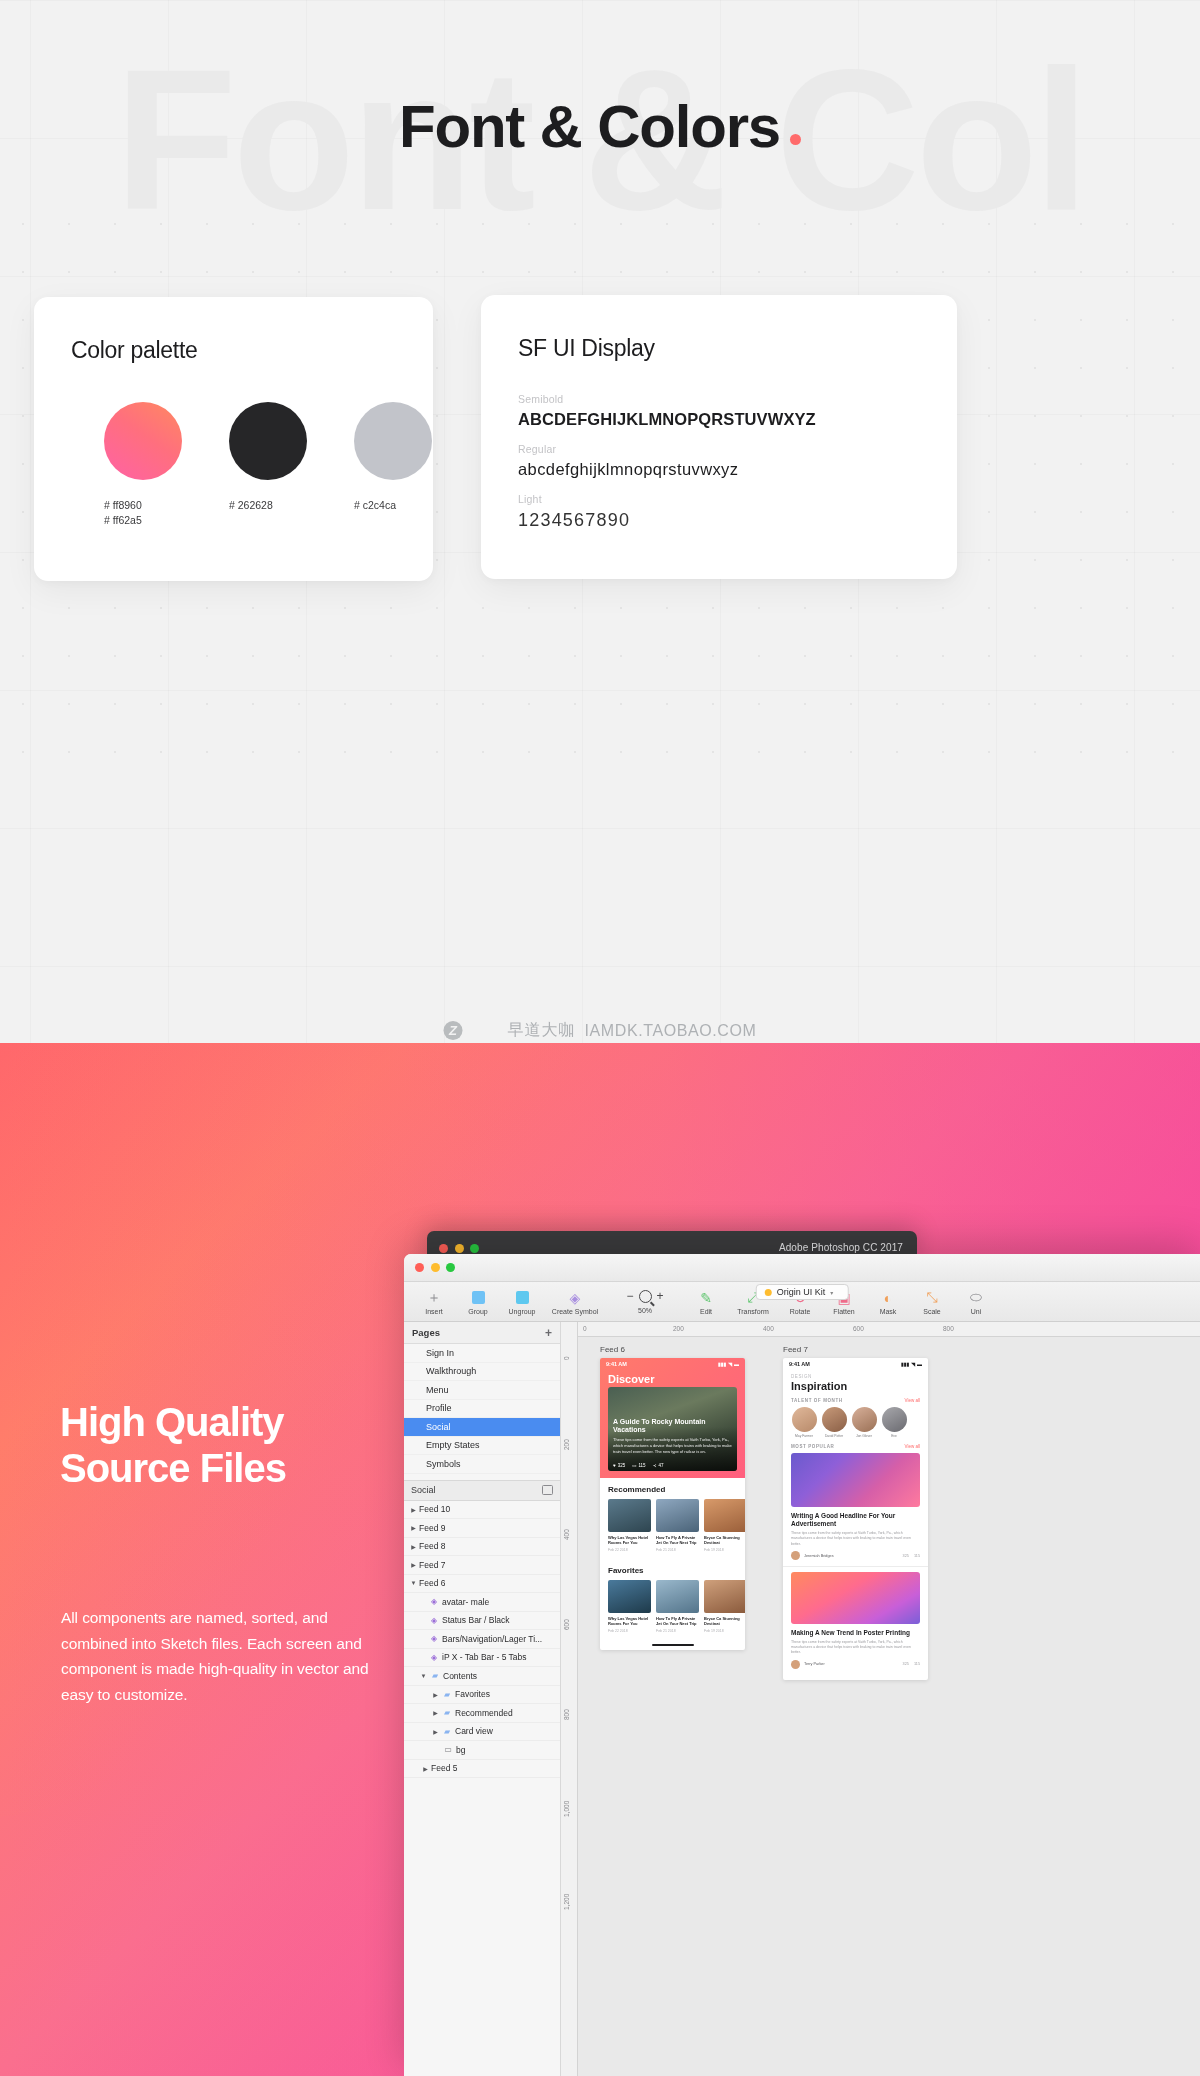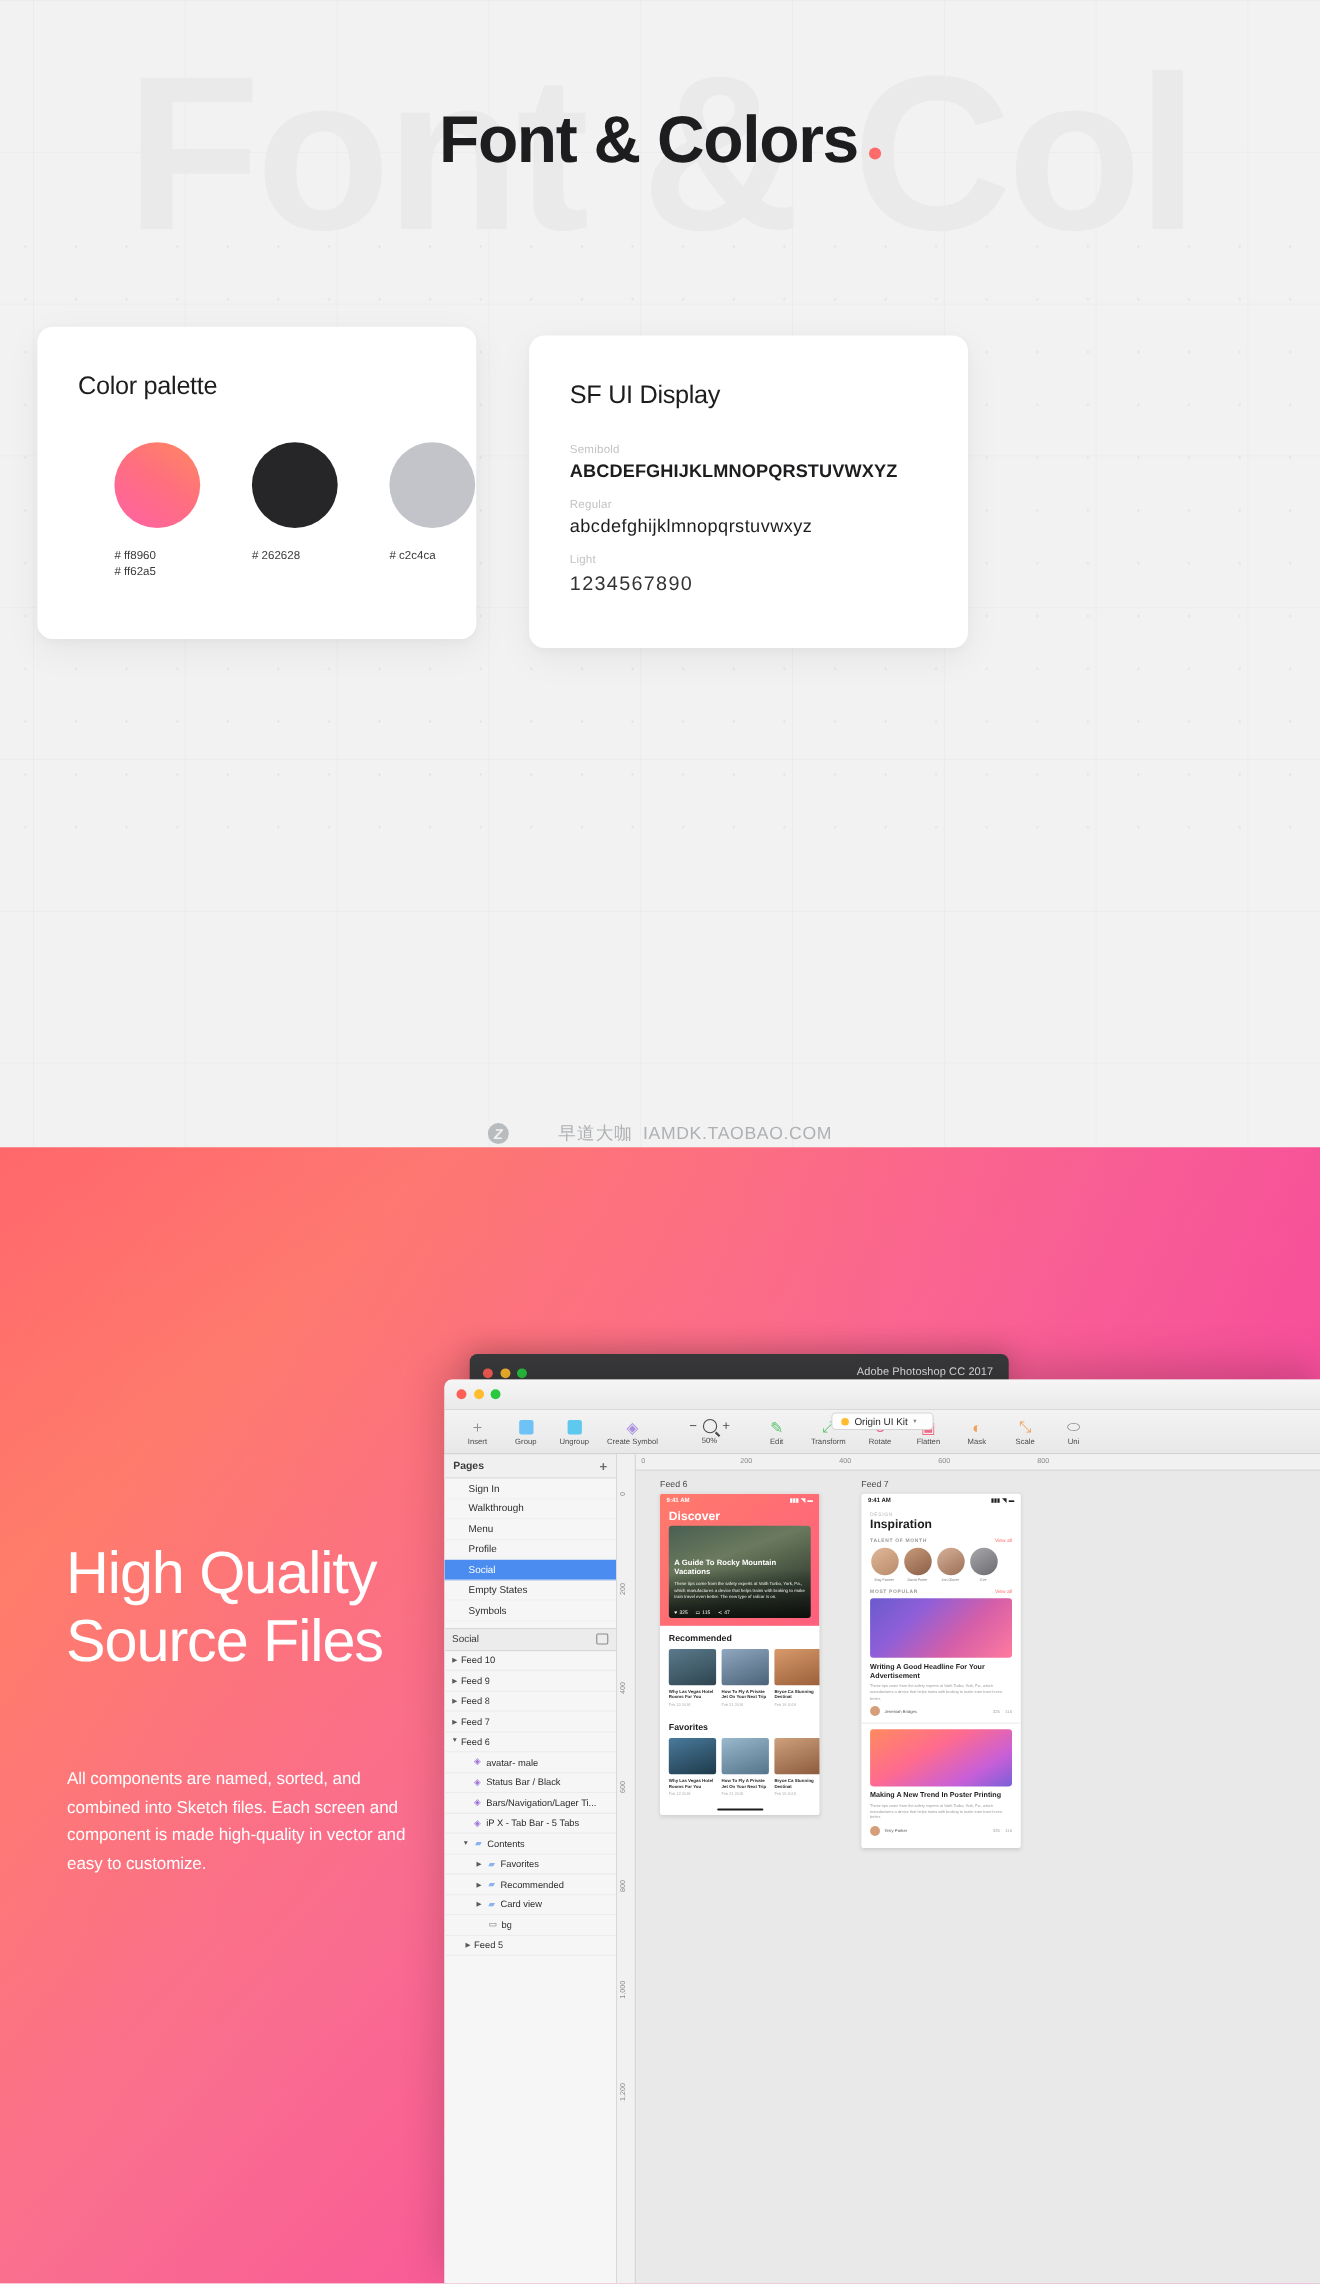--- a/index.html
+++ b/index.html
@@ -70,21 +70,21 @@
   }
 
   
   .card {
     position: absolute;
     background: #ffffff;
     border-radius: 14px;
     box-shadow: 0 10px 34px rgba(0,0,0,0.055), 0 2px 8px rgba(0,0,0,0.03);
   }
   #card-palette { left: 34px; top: 297px; width: 399px; height: 284px; }
-  #card-font    { left: 481px; top: 305px; width: 399px; height: 284px; }
+  #card-font    { left: 481px; top: 295px; width: 476px; height: 284px; }
 
   .card-title {
     position: absolute;
     left: 37px; top: 40px;
     font-size: 23px;
     font-weight: normal;
     color: #1d1d1f;
     letter-spacing: -0.3px;
   }
 
@@ -161,22 +161,22 @@
   }
   .pink-diag {
     position: absolute; left: -200px; top: -300px;
     width: 1000px; height: 1000px;
     background: linear-gradient(135deg, rgba(255,140,100,0.32), rgba(255,110,110,0) 60%);
     transform: rotate(-12deg);
   }
   .hq-heading {
     position: absolute;
     left: 60px; top: 1400px;
-    font-size: 54px;
-    font-weight: normal;
+    font-size: 40px;
+    font-weight: bold;
     color: #ffffff;
     line-height: 1.14;
     letter-spacing: -1px;
     z-index: 3;
   }
   .hq-body {
     position: absolute;
     left: 61px; top: 1605px;
     width: 310px;
     font-size: 15.5px;

